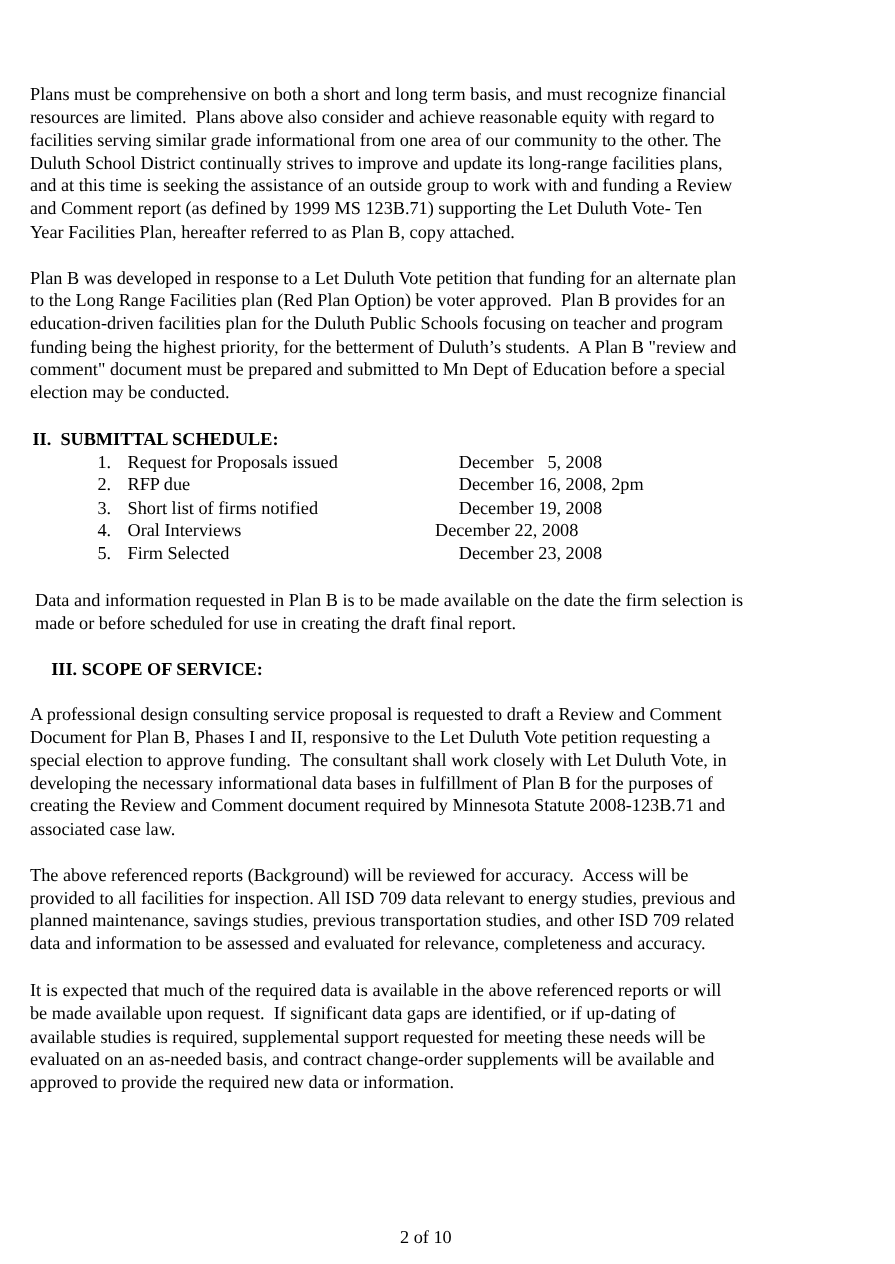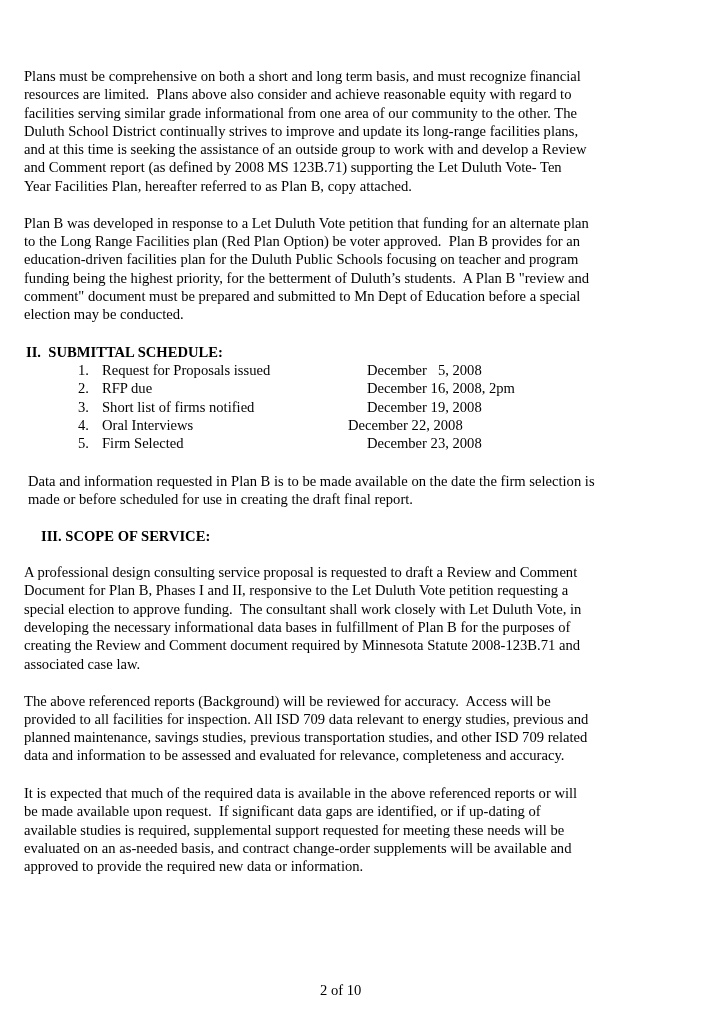--- a/index.html
+++ b/index.html
@@ -16,22 +16,22 @@
     .footer { position: absolute; left: 320px; top: 981px; line-height: 18px; }
   </style>
 </head>
 <body>
 
 <div>
   <div class="line p1" style="top:67px">Plans must be comprehensive on both a short and long term basis, and must recognize financial</div>
   <div class="line p1" style="top:85px">resources are limited.  Plans above also consider and achieve reasonable equity with regard to</div>
   <div class="line p1" style="top:104px">facilities serving similar grade informational from one area of our community to the other. The</div>
   <div class="line p1" style="top:122px">Duluth School District continually strives to improve and update its long-range facilities plans,</div>
-  <div class="line p1" style="top:140px">and at this time is seeking the assistance of an outside group to work with and develop a Review</div>
-  <div class="line p1" style="top:158px">and Comment report (as defined by 2008 MS 123B.71) supporting the Let Duluth Vote- Ten</div>
+  <div class="line p1" style="top:140px">and at this time is seeking the assistance of an outside group to work with and funding a Review</div>
+  <div class="line p1" style="top:158px">and Comment report (as defined by 1999 MS 123B.71) supporting the Let Duluth Vote- Ten</div>
   <div class="line p1" style="top:177px">Year Facilities Plan, hereafter referred to as Plan B, copy attached.</div>
 </div>
 
 <div>
   <div class="line p1" style="top:214px">Plan B was developed in response to a Let Duluth Vote petition that funding for an alternate plan</div>
   <div class="line p1" style="top:232px">to the Long Range Facilities plan (Red Plan Option) be voter approved.  Plan B provides for an</div>
   <div class="line p1" style="top:250px">education-driven facilities plan for the Duluth Public Schools focusing on teacher and program</div>
   <div class="line p1" style="top:269px">funding being the highest priority, for the betterment of Duluth’s students.  A Plan B "review and</div>
   <div class="line p1" style="top:287px">comment" document must be prepared and submitted to Mn Dept of Education before a special</div>
   <div class="line p1" style="top:305px">election may be conducted.</div>

